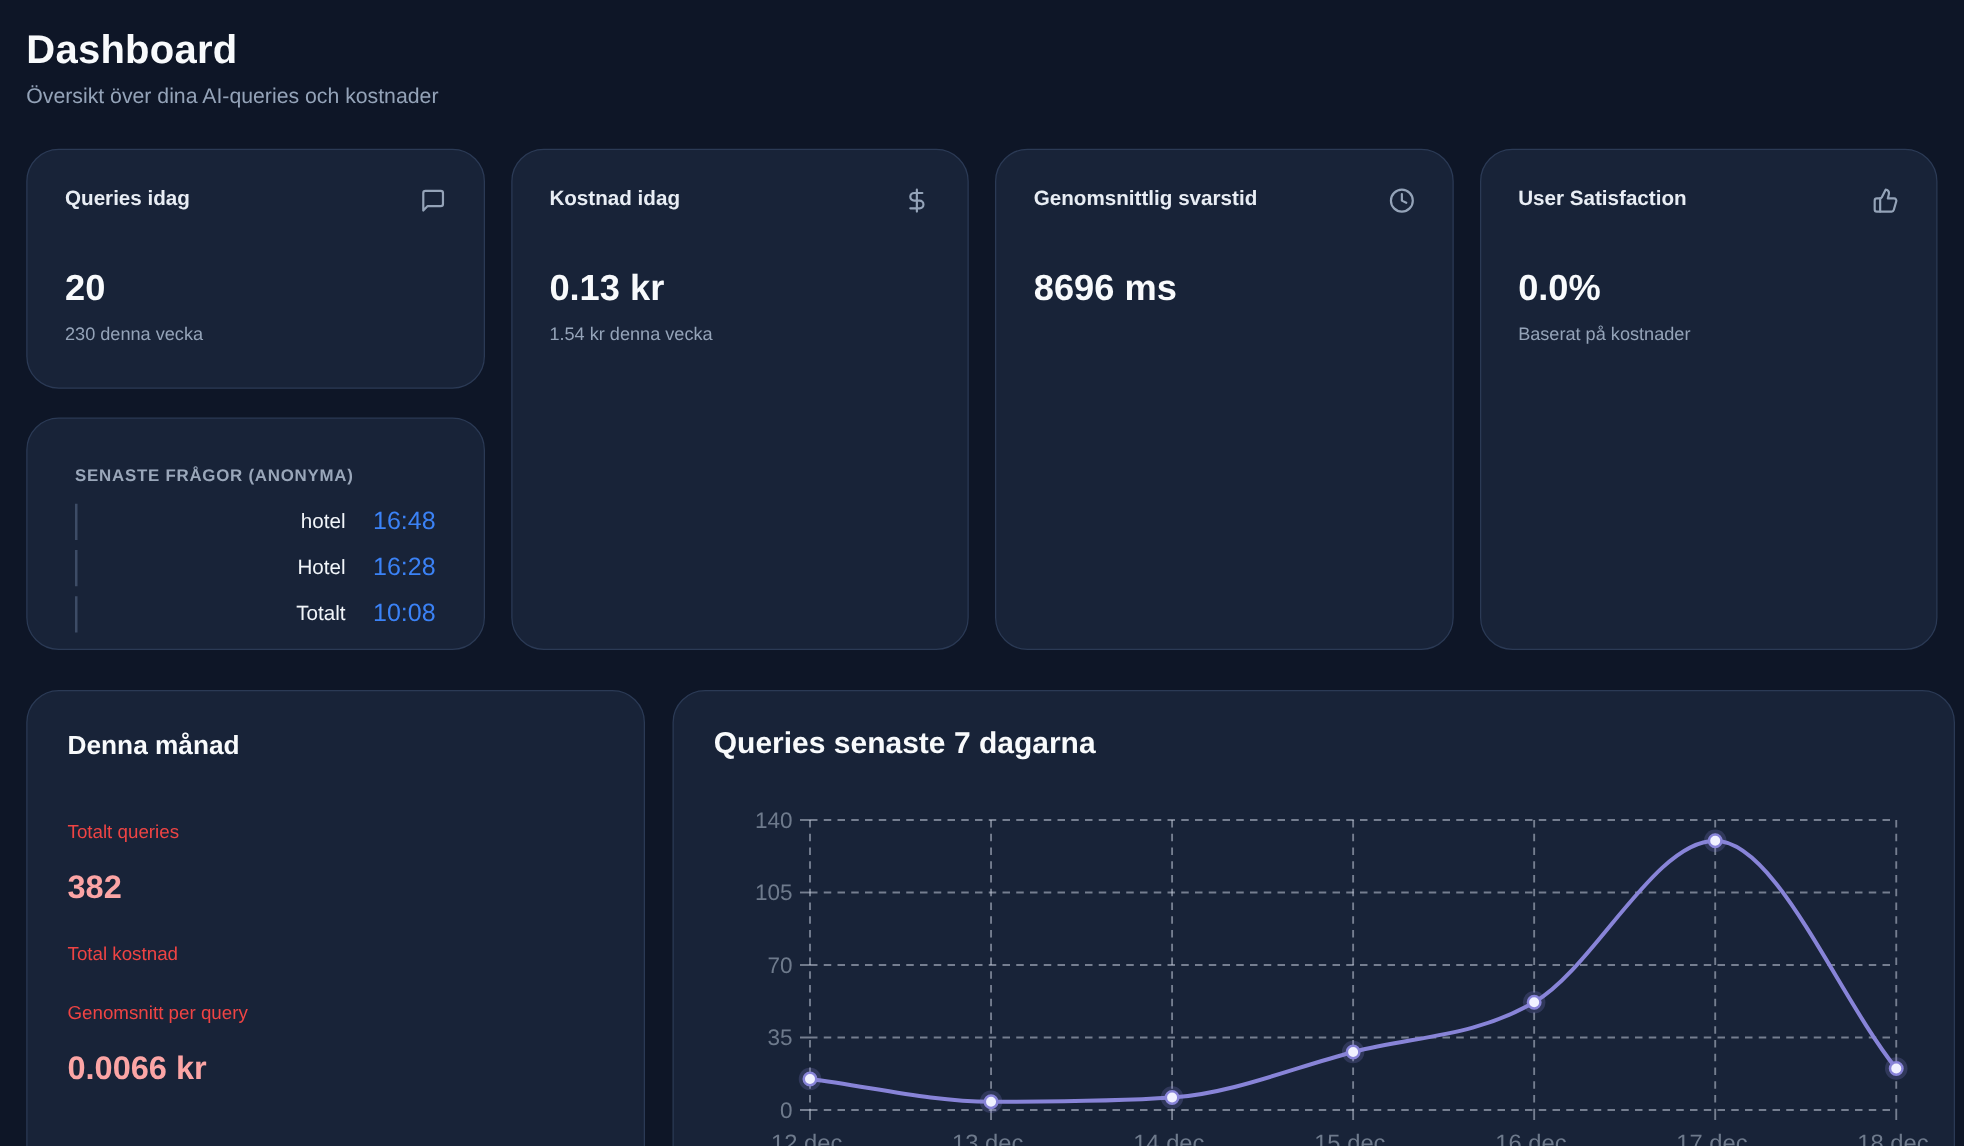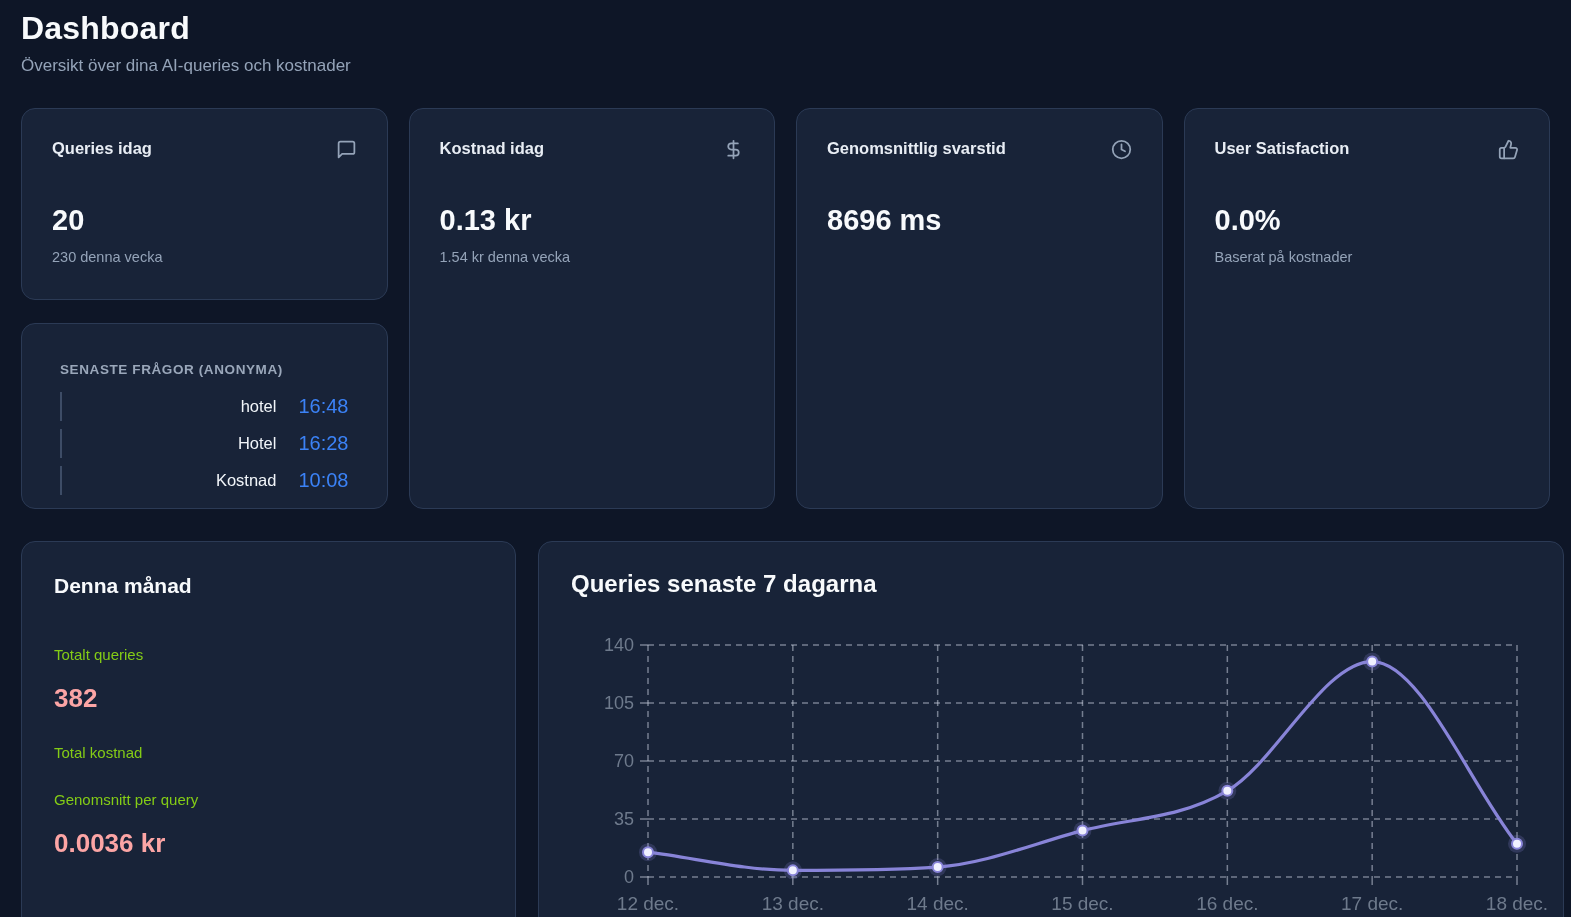--- a/index.html
+++ b/index.html
@@ -4,30 +4,30 @@
 <style>
   * { box-sizing: border-box; margin: 0; padding: 0; }
   html, body { width: 1571px; height: 917px; }
   body {
     overflow: hidden;
     background: #0e1627;
     font-family: "Liberation Sans", sans-serif;
     padding: 10px 21px 0 21px;
     color: #f8fafc;
   }
-  .page-title { font-size: 32px; font-weight: 800; color: #f8fafc; letter-spacing: .2px; }
+  .page-title { font-size: 32px; font-weight: 800; color: #f8fafc; letter-spacing: .2px; margin-top: 11px; }
   .page-subtitle { font-size: 17px; color: #94a3b8; margin-top: 9px; }
 
   .top-grid { display: grid; grid-template-columns: repeat(4, 1fr); gap: 21px; margin-top: 32px; }
   .col-stack { display: flex; flex-direction: column; gap: 23px; }
 
   .card {
     background: #182338;
     border: 1px solid #2b3a55;
-    border-radius: 14px;
+    border-radius: 26px;
   }
   .stat-card { padding: 30px; height: 192px; }
   .stat-card.tall { height: 401px; }
   .stat-head { display: flex; justify-content: space-between; align-items: flex-start; }
   .stat-label { font-size: 16.5px; font-weight: 700; color: #e8edf4; }
   .stat-icon { width: 21px; height: 21px; color: #94a3b8; flex: 0 0 auto; }
   .stat-icon svg { width: 100%; height: 100%; display: block; }
   .stat-value { margin-top: 44px; font-size: 29px; font-weight: 800; color: #f8fafc; }
   .stat-sub { margin-top: 12px; font-size: 14.5px; color: #94a3b8; }
 
@@ -37,21 +37,21 @@
   .query-item { display: flex; justify-content: flex-end; align-items: center;
                 border-left: 2px solid #3d4c66; padding: 3px 0 3px 15px; }
   .query-text { font-size: 16.5px; color: #f1f5f9; }
   .query-time { font-size: 20px; color: #3b82f6; margin-left: 22px; }
 
   .bottom-grid { display: grid; grid-template-columns: 495px 1fr; gap: 22px; margin-top: 32px; }
   .month-card { padding: 32px; height: 430px; }
   .month-title { font-size: 21px; font-weight: 800; color: #f8fafc; }
   .month-stats { margin-top: 48px; }
   .month-stat { margin-bottom: 30px; }
-  .month-label { font-size: 15px; color: #84cc16; }
+  .month-label { font-size: 15px; color: #ef4444; }
   .month-value { font-size: 26px; font-weight: 800; color: #fca5a5; margin-top: 20px; }
 
   .chart-card { padding: 28px 32px; height: 430px; }
   .chart-title { font-size: 24px; font-weight: 800; color: #f8fafc; }
   .chart-svg { margin-top: 30px; overflow: visible; display: block; }
   .chart-svg text { font-family: "Liberation Sans", sans-serif; }
 </style>
 </head>
 <body>
 
@@ -81,21 +81,21 @@
       <div class="query-list">
         <div class="query-item">
           <span class="query-text">hotel</span>
           <span class="query-time">16:48</span>
         </div>
         <div class="query-item">
           <span class="query-text">Hotel</span>
           <span class="query-time">16:28</span>
         </div>
         <div class="query-item">
-          <span class="query-text">Kostnad</span>
+          <span class="query-text">Totalt</span>
           <span class="query-time">10:08</span>
         </div>
       </div>
     </div>
   </div>
 
   <div class="card stat-card tall">
     <div class="stat-head">
       <div class="stat-label">Kostnad idag</div>
       <div class="stat-icon">
@@ -146,21 +146,21 @@
     <div class="month-stats">
       <div class="month-stat">
         <div class="month-label">Totalt queries</div>
         <div class="month-value">382</div>
       </div>
       <div class="month-stat">
         <div class="month-label">Total kostnad</div>
       </div>
       <div class="month-stat">
         <div class="month-label">Genomsnitt per query</div>
-        <div class="month-value">0.0036 kr</div>
+        <div class="month-value">0.0066 kr</div>
       </div>
     </div>
   </div>
 
   <div class="card chart-card">
     <div class="chart-title">Queries senaste 7 dagarna</div>
     <svg class="chart-svg" width="960" height="296" viewBox="0 0 960 296">
         <line stroke="#c3cbd9" stroke-opacity="0.55" stroke-width="1.5" stroke-dasharray="6 5" x1="77" y1="249" x2="946" y2="249"></line>
         <line stroke="#c3cbd9" stroke-opacity="0.55" stroke-width="1.5" x1="69" y1="249" x2="77" y2="249"></line>
         <text x="63" y="255" text-anchor="end" fill="#6e7a8c" font-size="18">0</text>

